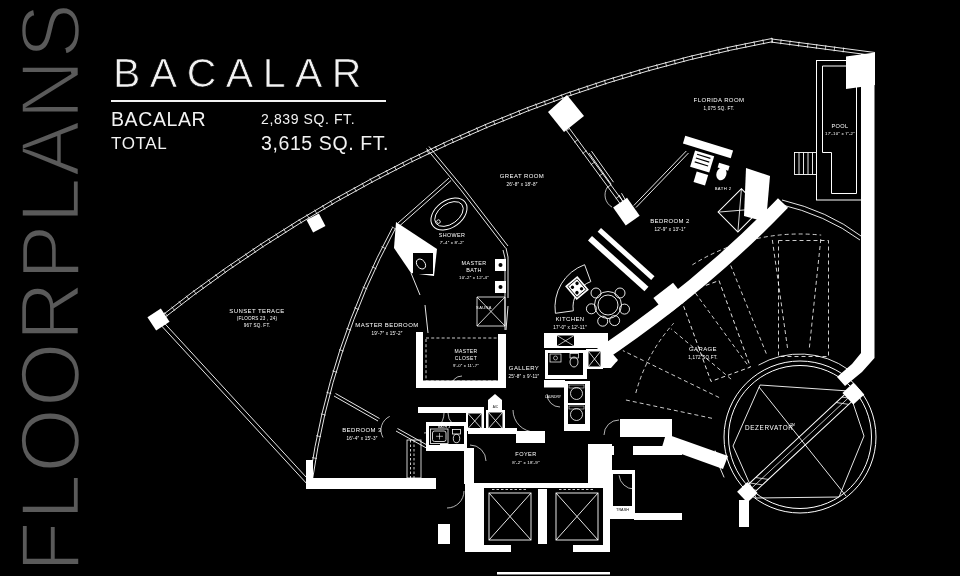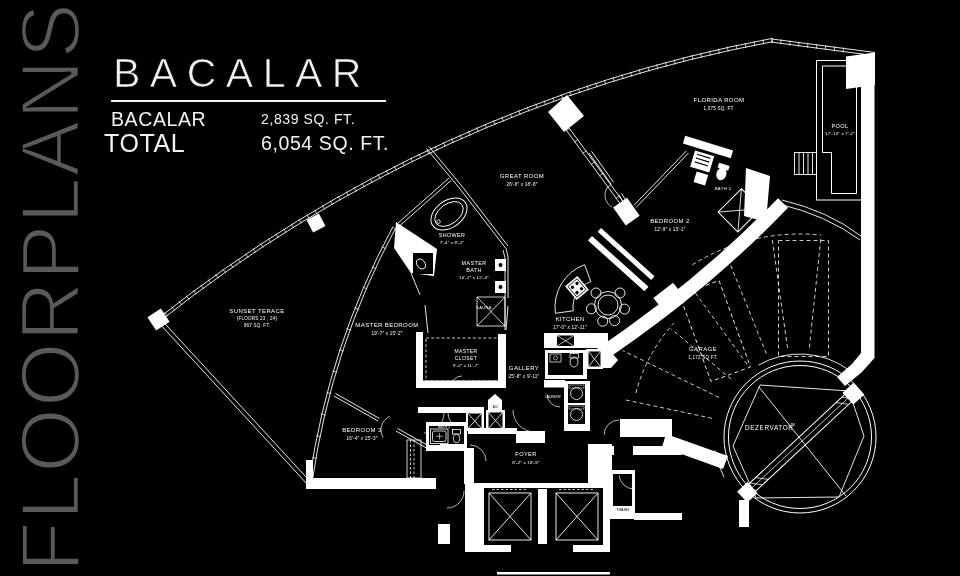--- a/index.html
+++ b/index.html
@@ -16,22 +16,22 @@
 
 <div style="position:absolute;left:0;top:0;color:#f2f2f2">
 
   <div style="position:absolute;left:113px;top:52.5px;font-size:41px;line-height:41px;letter-spacing:9.5px;font-weight:400;white-space:nowrap;-webkit-text-stroke:0.7px #000">BACALAR</div>
 
   <div style="position:absolute;left:111px;top:100px;width:275px;height:1.7px;background:#f2f2f2"></div>
 
   <div style="position:absolute;left:111px;top:110px;font-size:19.5px;line-height:19.5px;letter-spacing:0.6px;white-space:nowrap">BACALAR</div>
   <div style="position:absolute;left:261px;top:110px;font-size:14px;line-height:19.5px;letter-spacing:0.6px;white-space:nowrap">2,839 SQ. FT.</div>
 
-  <div style="position:absolute;left:104px;top:134px;font-size:25px;line-height:19.5px;letter-spacing:0.6px;white-space:nowrap">TOTAL</div>
-  <div style="position:absolute;left:261px;top:134px;font-size:19.5px;line-height:19.5px;letter-spacing:0.6px;white-space:nowrap">6,054 SQ. FT.</div>
+  <div style="position:absolute;left:111px;top:134px;font-size:17px;line-height:19.5px;letter-spacing:0.6px;white-space:nowrap">TOTAL</div>
+  <div style="position:absolute;left:261px;top:134px;font-size:19.5px;line-height:19.5px;letter-spacing:0.6px;white-space:nowrap">3,615 SQ. FT.</div>
 </div>
 
 <svg id="plan" width="960" height="576" viewBox="0 0 960 576" xmlns="http://www.w3.org/2000/svg" style="position:absolute;left:0;top:0">
 <style>#plan text{font-family:"Liberation Sans",sans-serif;fill:#fff}#plan text[fill="#000"]{fill:#000}</style>
 
 <g stroke="#fff" fill="none" stroke-width="0.9">
 <path d="M 159.9 321.2 A 1399.1 1399.1 0 0 1 772.5 41.7"></path>
 <path d="M 157.9 318.7 A 1402.3 1402.3 0 0 1 771.9 38.5"></path>
 <path d="M 160.5 321.9 L 157.4 318.0 M 167.6 316.3 L 164.5 312.3 M 174.8 310.7 L 171.7 306.7 M 181.9 305.2 L 178.9 301.2 M 189.2 299.7 L 186.2 295.7 M 196.4 294.3 L 193.4 290.3 M 203.7 288.9 L 200.8 284.9 M 211.0 283.6 L 208.1 279.5 M 218.4 278.3 L 215.5 274.2 M 225.8 273.1 L 222.9 269.0 M 233.2 267.9 L 230.4 263.8 M 240.7 262.7 L 237.9 258.6 M 248.2 257.6 L 245.4 253.5 M 255.7 252.6 L 252.9 248.4 M 263.3 247.6 L 260.5 243.4 M 270.9 242.7 L 268.2 238.5 M 278.5 237.8 L 275.8 233.6 M 286.1 232.9 L 283.5 228.7 M 293.8 228.1 L 291.2 223.9 M 301.6 223.4 L 298.9 219.1 M 309.3 218.7 L 306.7 214.4 M 317.1 214.0 L 314.5 209.7 M 324.9 209.5 L 322.4 205.1 M 332.7 204.9 L 330.2 200.6 M 340.6 200.4 L 338.1 196.1 M 348.5 196.0 L 346.1 191.6 M 356.4 191.6 L 354.0 187.2 M 364.4 187.2 L 362.0 182.8 M 372.4 183.0 L 370.0 178.5 M 380.4 178.7 L 378.0 174.3 M 388.4 174.5 L 386.1 170.1 M 396.5 170.4 L 394.2 166.0 M 404.6 166.3 L 402.3 161.9 M 412.7 162.3 L 410.5 157.8 M 420.8 158.3 L 418.6 153.8 M 429.0 154.4 L 426.8 149.9 M 437.2 150.5 L 435.1 146.0 M 445.4 146.7 L 443.3 142.2 M 453.6 143.0 L 451.6 138.4 M 461.9 139.3 L 459.9 134.7 M 470.2 135.6 L 468.2 131.0 M 478.5 132.0 L 476.6 127.4 M 486.9 128.5 L 484.9 123.9 M 495.2 125.0 L 493.3 120.4 M 503.6 121.5 L 501.7 116.9 M 512.0 118.1 L 510.2 113.5 M 520.4 114.8 L 518.6 110.2 M 528.9 111.5 L 527.1 106.9 M 537.4 108.3 L 535.6 103.6 M 545.8 105.2 L 544.1 100.5 M 554.4 102.1 L 552.7 97.4 M 562.9 99.0 L 561.2 94.3 M 571.4 96.0 L 569.8 91.3 M 580.0 93.1 L 578.4 88.3 M 588.6 90.2 L 587.0 85.4 M 597.2 87.3 L 595.7 82.6 M 605.8 84.6 L 604.3 79.8 M 614.5 81.8 L 613.0 77.1 M 623.1 79.2 L 621.7 74.4 M 631.8 76.6 L 630.4 71.8 M 640.5 74.0 L 639.1 69.2 M 649.2 71.5 L 647.8 66.7 M 657.9 69.1 L 656.6 64.3 M 666.7 66.7 L 665.4 61.9 M 675.4 64.4 L 674.2 59.5 M 684.2 62.1 L 683.0 57.3 M 693.0 59.9 L 691.8 55.0 M 701.8 57.7 L 700.6 52.9 M 710.6 55.6 L 709.5 50.8 M 719.4 53.6 L 718.3 48.7 M 728.3 51.6 L 727.2 46.7 M 737.1 49.7 L 736.1 44.8 M 746.0 47.8 L 745.0 42.9 M 754.9 46.0 L 753.9 41.1 M 763.8 44.3 L 762.8 39.4 M 772.7 42.6 L 771.7 37.7" stroke-width="0.7"></path>
 </g>

